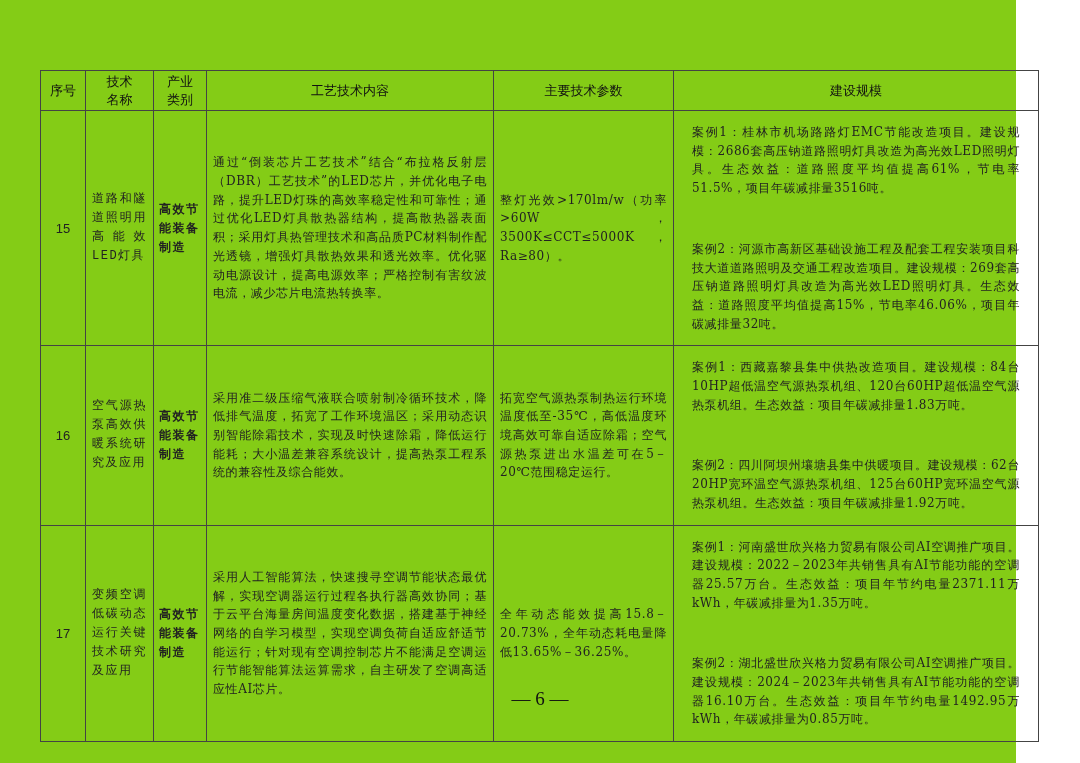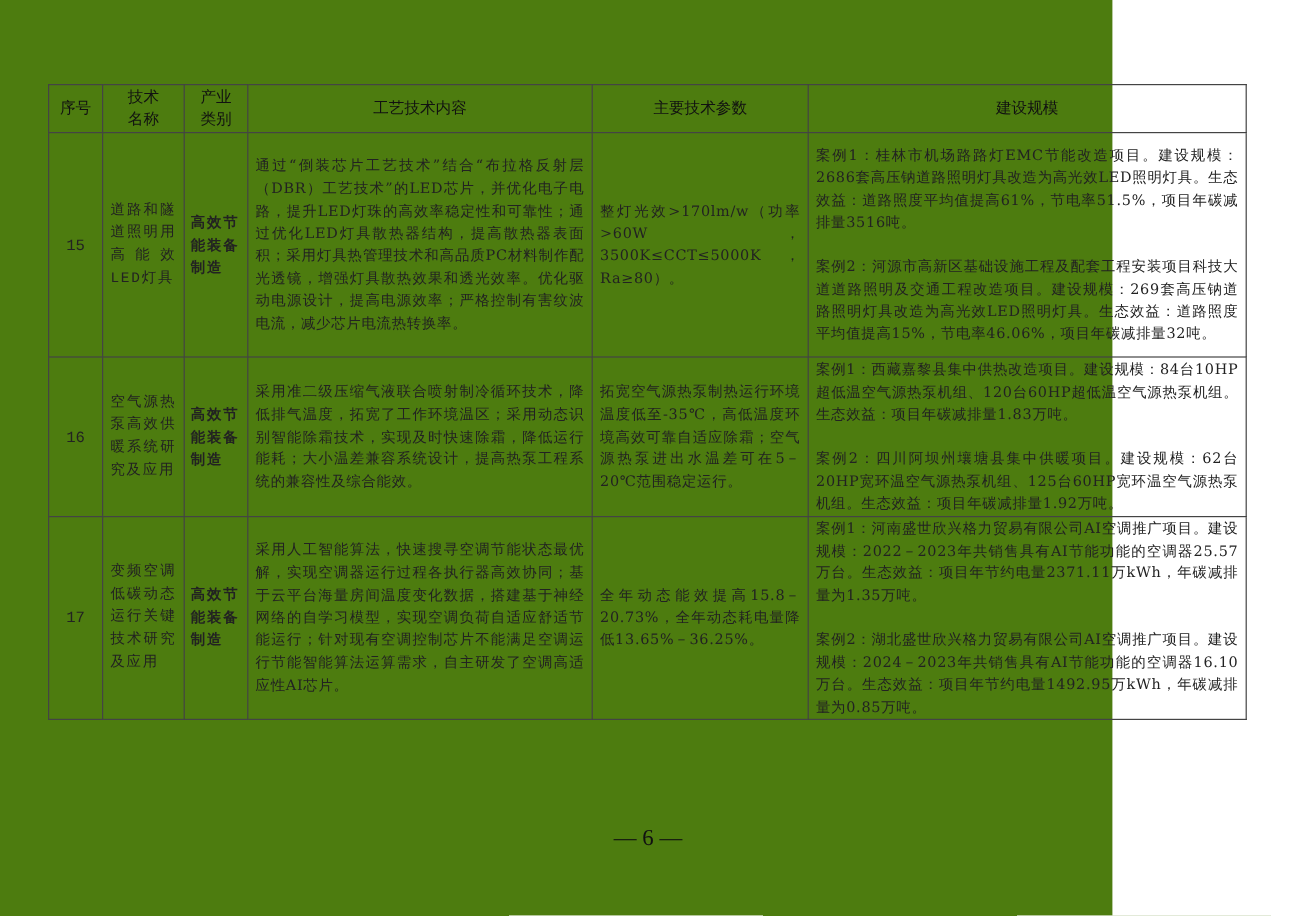--- a/index.html
+++ b/index.html
@@ -1,34 +1,34 @@
 <!DOCTYPE html>
 <html><head>
 <meta charset="utf-8">
 <style>
   html, body { margin:0; padding:0; background:#ffffff; }
   body { width:1080px; height:763px; position:relative; overflow:hidden;
          font-family: "DejaVu Serif", "Liberation Serif", serif; color:#222; }
-  .page { position:absolute; left:0; top:0; width:927px; height:763px; background:#4d7c0f; }
+  .page { position:absolute; left:0; top:0; width:1016px; height:763px; background:#84cc16; }
   table.main { position:absolute; left:40px; top:70px; width:999px;
                border-collapse:collapse; table-layout:fixed; }
   table.main td, table.main th { border:1px solid #444; padding:0; vertical-align:middle; }
   table.main th { font-family:"DejaVu Sans","Liberation Sans",sans-serif; font-weight:normal;
                   font-size:13px; color:#111; text-align:center; line-height:18px; height:39px; }
   .c-no { width:45px; }
   .c-name { width:68px; }
   .c-cat { width:53px; }
   .c-proc { width:287px; }
   .c-param { width:180px; }
   .c-case { width:auto; }
-  .no { text-align:center; font-family:Liberation Mono, monospace; font-size:13px; }
+  .no { text-align:center; font-family:Liberation Sans, sans-serif; font-size:13px; }
   .cell-text { font-size:12px; line-height:18.7px; padding:0 6px; text-align:justify; letter-spacing:0.6px; }
   .name-text { padding:0 6px 0 6px; font-size:12px; line-height:19px; letter-spacing:1.5px; text-align:justify;font-family:Liberation Mono, monospace; }
   .cat-text { padding:0 5px; font-size:12px; line-height:19px; letter-spacing:1.5px;font-weight:bold; }
-  .case-block { margin:0; }
+  .case-block { margin:12px; }
   .case-gap { height:18px; }
   .r15 { height:187px; }
   .r16 { height:133px; }
   .r17 { height:167px; }
   .page-no { position:absolute; left:0; width:1080px; top:688px; text-align:center;
              font-family:"Liberation Serif","DejaVu Serif",serif; font-size:19px; color:#111; }
 </style>
 </head>
 <body>
 

